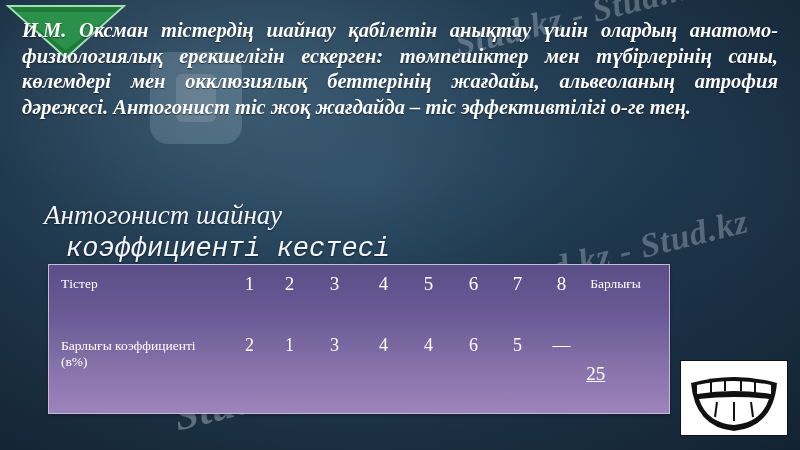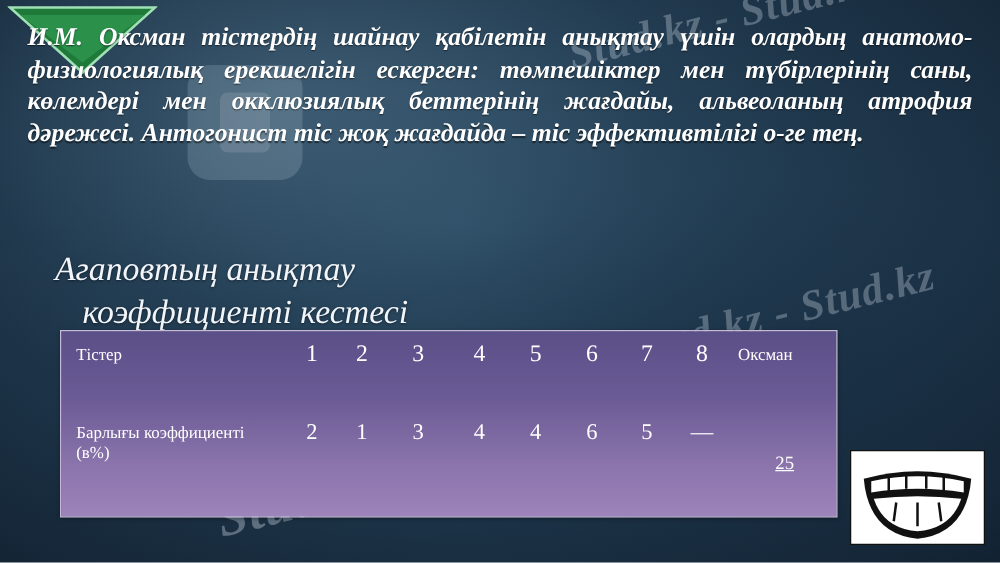--- a/index.html
+++ b/index.html
@@ -99,21 +99,21 @@
     left: 44px;
     top: 198px;
     width: 560px;
     color: #f2f6fb;
     font-family: "Liberation Serif", serif;
     font-style: italic;
     font-size: 27px;
     line-height: 34px;
     text-shadow: 0 1px 2px rgba(0,0,0,0.5);
   }
-  .heading .l2 { display: block; margin-left: 22px; }
+  .heading .l2 { display: block; margin-left: 22px; font-family: Liberation Mono, monospace; }
 
   
   .tablewrap {
     position: absolute;
     left: 48px;
     top: 264px;
     width: 620px;
     height: 148px;
     border: 1px solid #c9b9d8;
     background: linear-gradient(180deg, #5b4f88 0%, #6a5a95 35%, #8a74ab 72%, #9d84bb 100%);
@@ -150,22 +150,21 @@
   }
   .hdr-nums span { font-size: 19px; }
   .total-hdr {
     font-size: 13.5px;
     padding-top: 11px;
     text-align: left;
     padding-left: 4px;
     white-space: nowrap;
   }
   .total-val {
-    font-size: 15px;
-    text-align: center;
+    font-size: 19px;
     padding-top: 36px;
     text-decoration: underline;
   }
 
   
   .smile {
     position: absolute;
     right: 12px;
     bottom: 14px;
     width: 106px;
@@ -186,33 +185,33 @@
 
   <div class="wm-box"></div>
 
   <div class="wm wm1">Stud.kz - Stud.kz</div>
   <div class="wm wm2">Stud.kz - Stud.kz</div>
   <div class="wm wm3">Stud.kz - Stud.kz</div>
 
   <div class="para">И.М. Оксман тістердің шайнау қабілетін анықтау үшін олардың анатомо-физиологиялық ерекшелігін ескерген: төмпешіктер мен түбірлерінің саны, көлемдері мен окклюзиялық беттерінің жағдайы, альвеоланың атрофия дәрежесі. Антогонист тіс жоқ жағдайда – тіс эффективтілігі о-ге тең.</div>
 
   <div class="heading">
-    <span class="l1">Агаповтың анықтау</span>
+    <span class="l1">Антогонист шайнау</span>
     <span class="l2">коэффициенті кестесі</span>
   </div>
 
   <div class="tablewrap">
     <table>
       <tbody>
           <tr class="row1">
         <td class="lbl" style="width:170px">Тістер</td>
         <td class="numrow hdr-nums" style="width:370px">
           <span style="width:40px">1</span><span style="width:40px">2</span><span style="width:50px">3</span><span style="width:48px">4</span><span style="width:42px">5</span><span style="width:48px">6</span><span style="width:40px">7</span><span style="width:48px">8</span>
         </td>
-        <td class="total-hdr" style="width:80px">Оксман</td>
+        <td class="total-hdr" style="width:80px">Барлығы</td>
       </tr>
       <tr>
         <td class="lbl">
           <span>Барлығы коэффициенті</span>
           <span class="sub">(в%)</span>
         </td>
         <td class="numrow">
           <span style="width:40px">2</span><span style="width:40px">1</span><span style="width:50px">3</span><span style="width:48px">4</span><span style="width:42px">4</span><span style="width:48px">6</span><span style="width:40px">5</span><span style="width:48px">—</span>
         </td>
         <td class="total-val">25</td>

